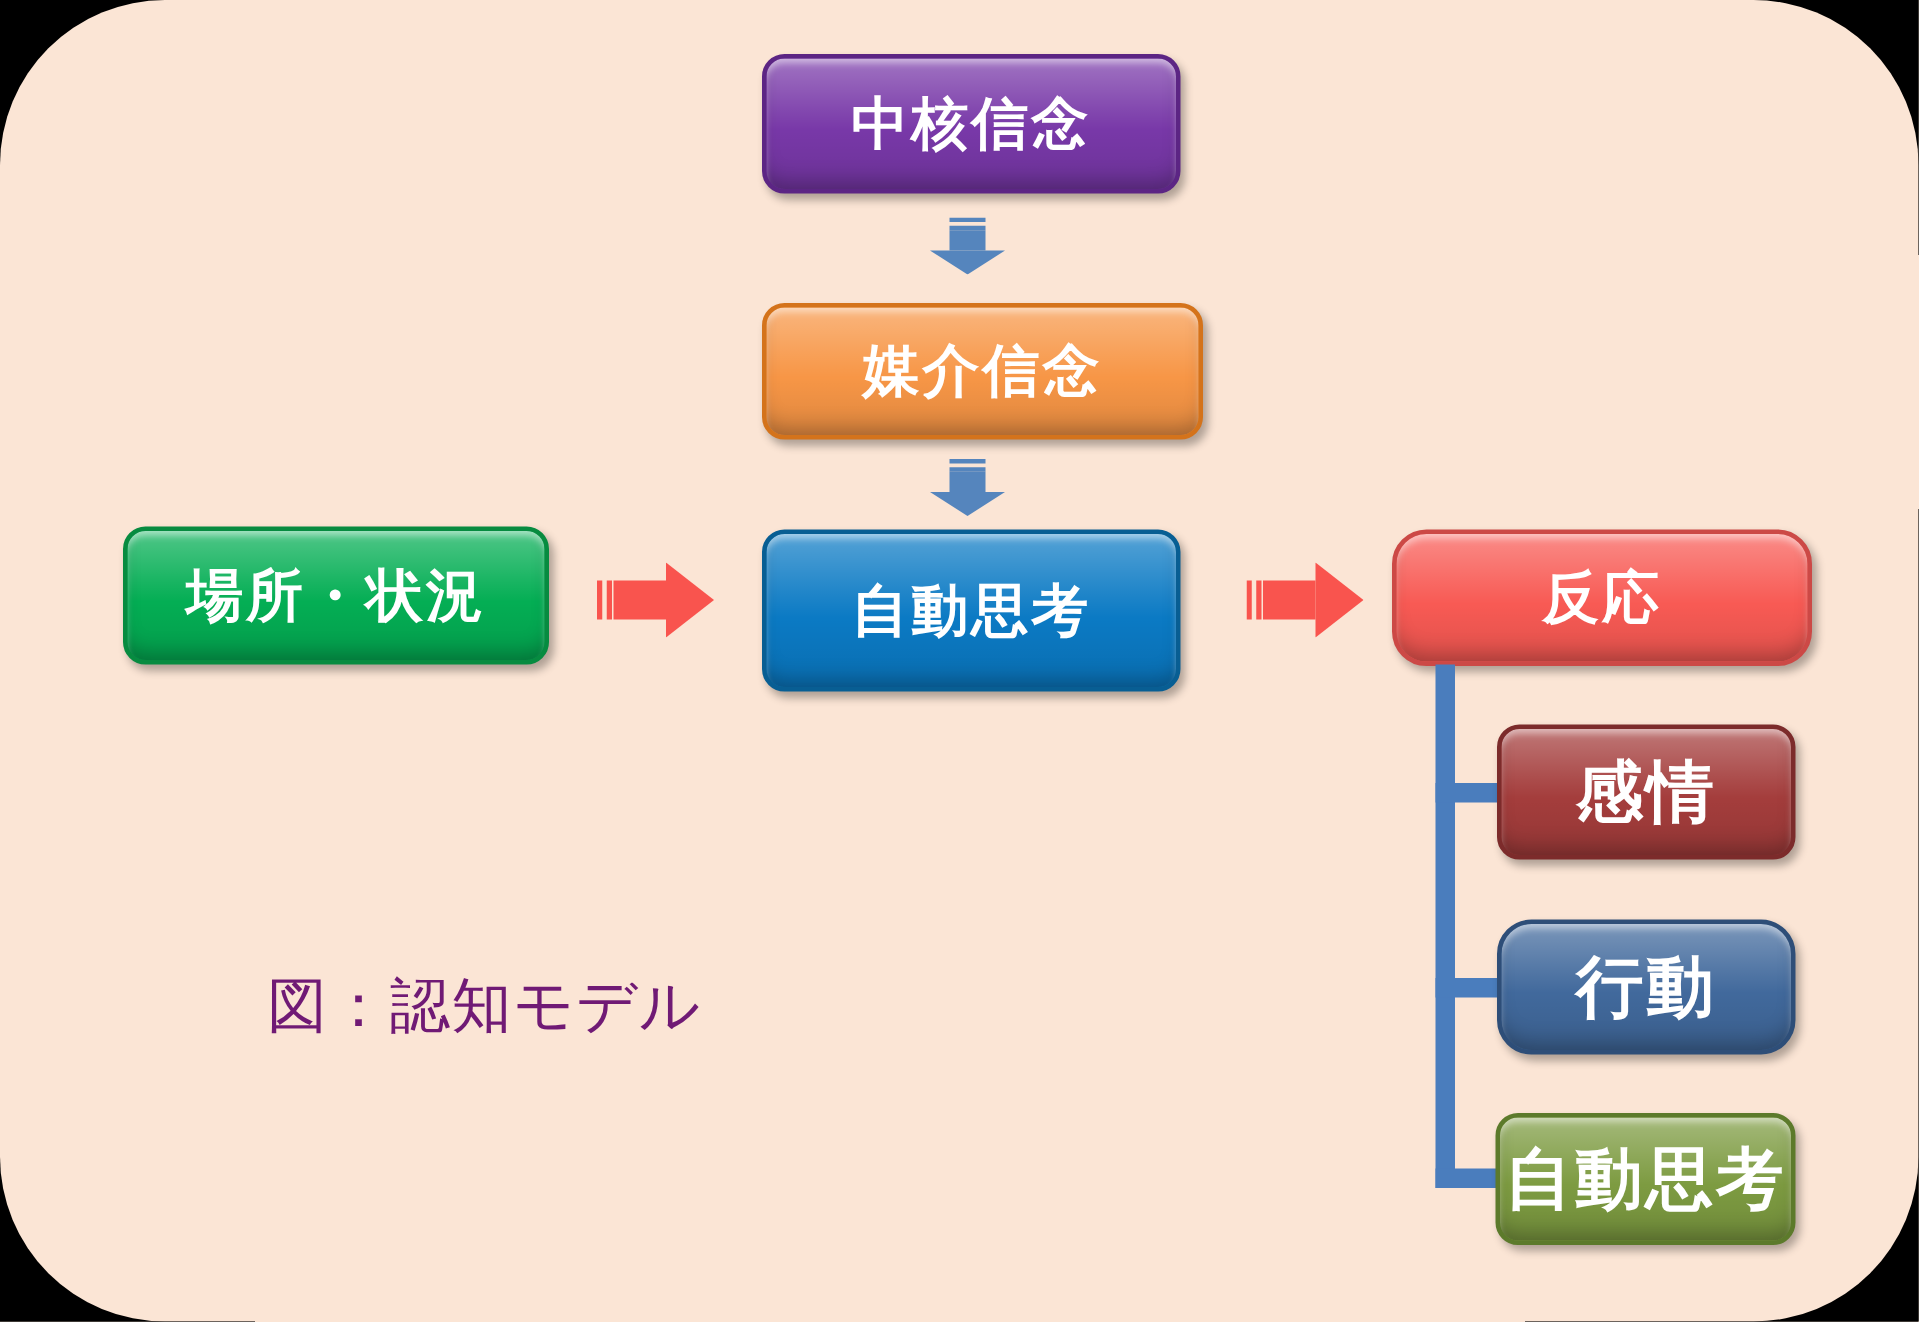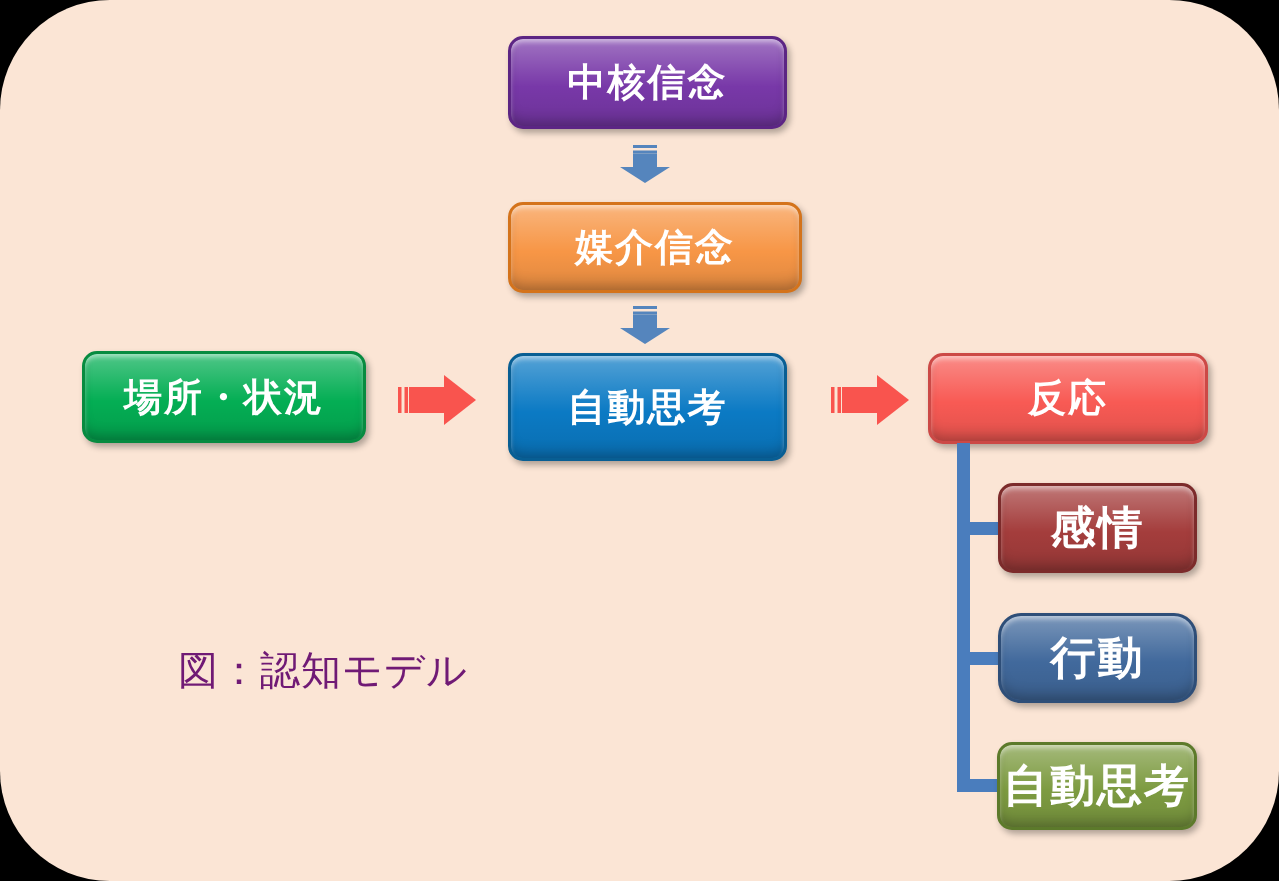--- a/index.html
+++ b/index.html
@@ -50,21 +50,21 @@
   }
   
   #node-core          { left:508px; top:36px;  width:279px; height:93px; }
   #arrow-down-1       { left:620px; top:145px; }
   #node-intermediate  { left:508px; top:202px; width:294px; height:91px; }
   #arrow-down-2       { left:620px; top:306px; }
   #node-situation     { left:82px;  top:351px; width:284px; height:92px; }
   #arrow-right-1      { left:398px; top:375px; }
   #node-auto-thought  { left:508px; top:353px; width:279px; height:108px; }
   #arrow-right-2      { left:831px; top:375px; }
-  #node-reaction      { left:928px; top:353px; width:280px; height:91px; }
+  #node-reaction      { left:928px; top:353px; width:280px; height:91px;border-radius:23px; }
   #connector-vertical { left:957px; top:443px; width:13px;  height:349px; }
   #connector-branch-1 { left:957px; top:522px; width:42px;  height:13px; }
   #connector-branch-2 { left:957px; top:652px; width:42px;  height:13px; }
   #connector-branch-3 { left:957px; top:779px; width:42px;  height:13px; }
   #node-emotion       { left:998px; top:483px; width:199px; height:90px; }
   #node-behavior      { left:998px; top:613px; width:199px; height:90px; }
   #node-physical      { left:997px; top:742px; width:200px; height:88px; }
   #caption            { left:178px; top:643px; }
 </style>
 </head>

